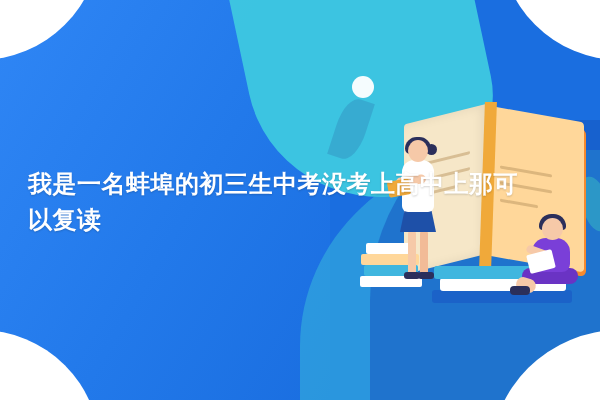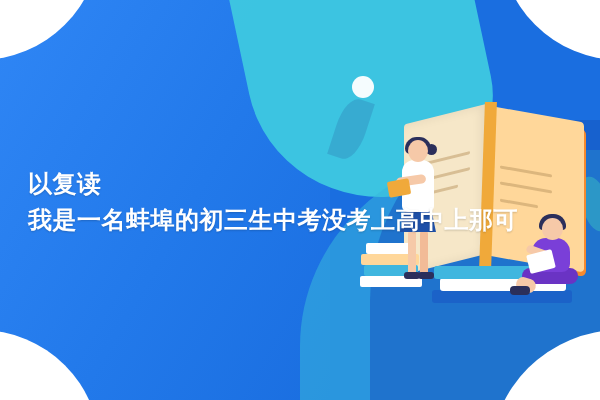--- a/index.html
+++ b/index.html
@@ -296,18 +296,18 @@
       <div class="pt-hair"></div>
       <div class="pt-head"></div>
     </div>
 
     <div class="corner tl"></div>
     <div class="corner bl"></div>
     <div class="corner tr"></div>
     <div class="corner br"></div>
 
     <div class="title-wrap">
+      <div class="title-line">我是一名蚌埠的初三生中考没考上高中上那可</div>
       <div class="title-line">以复读</div>
-      <div class="title-line">我是一名蚌埠的初三生中考没考上高中上那可</div>
     </div>
 
   </div>
 </div>
 
 </body></html>

